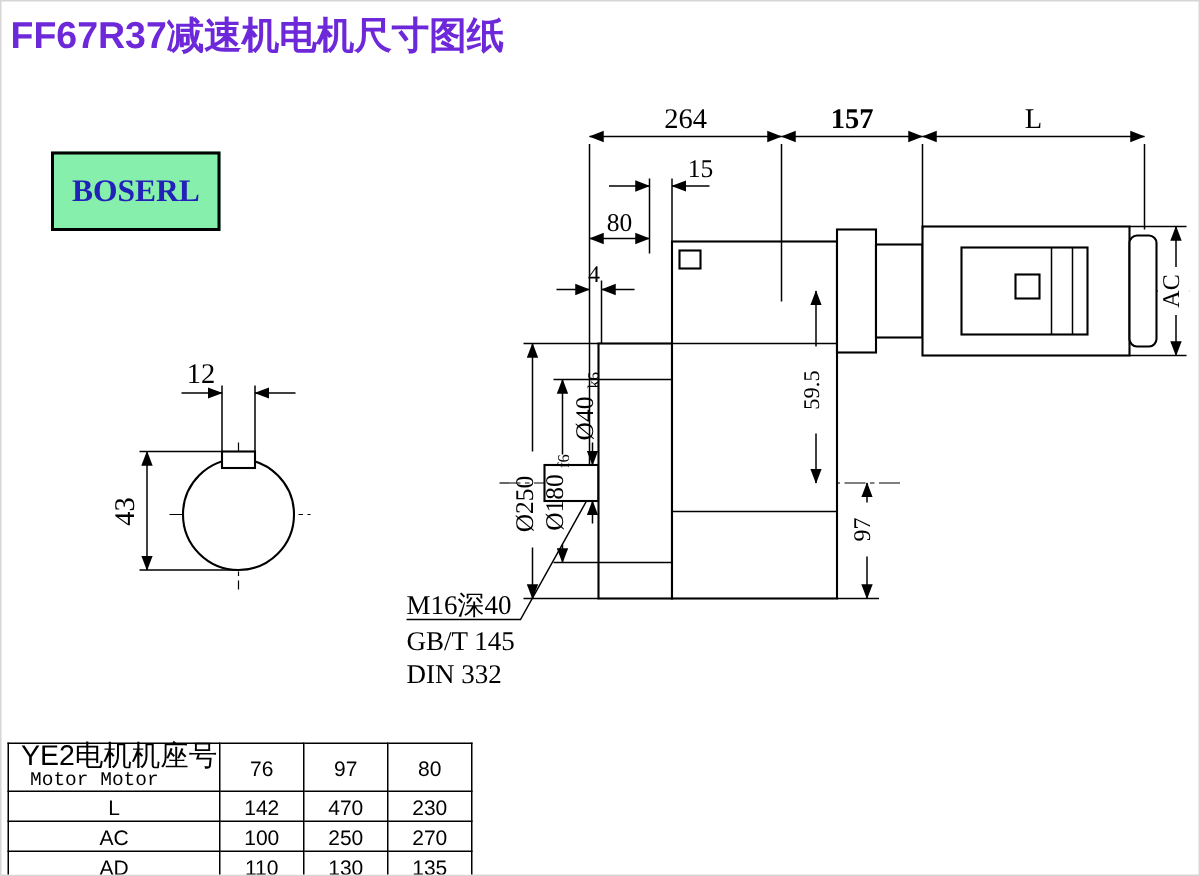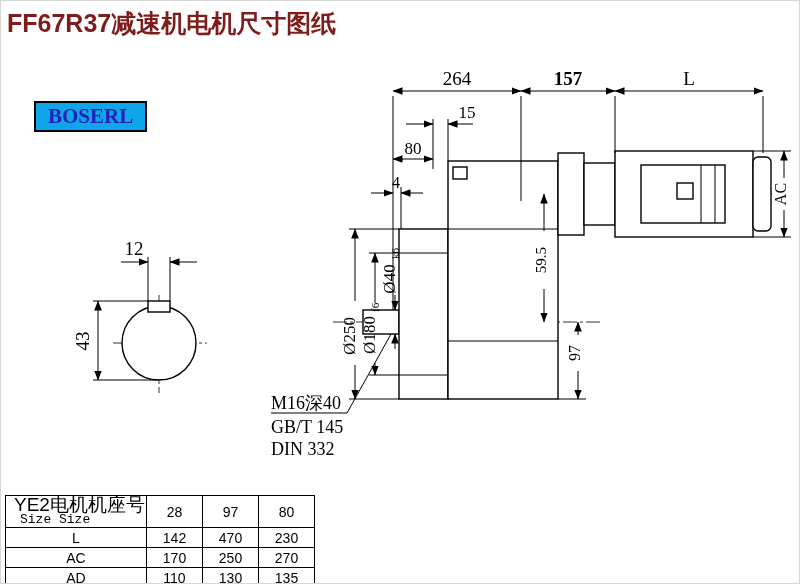--- a/index.html
+++ b/index.html
@@ -1,20 +1,20 @@
 <!DOCTYPE html>
 <html><head>
 <meta charset="utf-8">
 <style>
   html,body{margin:0;padding:0;background:#fff;}
   #canvas{position:relative;width:800px;height:584px;background:#fff;border:1px solid #d6d6d6;box-sizing:border-box;overflow:hidden;
           font-family:"Liberation Sans",sans-serif;}
-  #title{position:absolute;left:6px;top:6px;font-size:25px;font-weight:bold;color:#7f1d1d;letter-spacing:0px;}
-  #brand{position:absolute;left:33px;top:100px;border:2px solid #000;padding:1px 12px;font-family:"Liberation Serif",serif;
-         font-size:21px;font-weight:bold;color:#2222b8;background:#0ea5e9;}
+  #title{position:absolute;left:6px;top:6px;font-size:25px;font-weight:bold;color:#6d28d9;letter-spacing:0px;}
+  #brand{position:absolute;left:33px;top:100px;border:2px solid #000;padding:12px 12px;font-family:"Liberation Serif",serif;
+         font-size:21px;font-weight:bold;color:#2222b8;background:#86efac;}
   svg{position:absolute;left:0;top:0;}
   svg text{font-family:"Liberation Serif",serif;fill:#000;}
   .dim line,.dim polyline{stroke:#000;stroke-width:1;fill:none;}
   .shape rect,.shape circle{stroke:#000;stroke-width:1.4;fill:#fff;}
   .shape line{stroke:#000;stroke-width:1;fill:none;}
   .cl line{stroke:#000;stroke-width:0.8;stroke-dasharray:14 3 3 3;}
   .mask{fill:#fff;stroke:none;}
   #spec-table{position:absolute;left:4px;top:494px;border-collapse:collapse;table-layout:fixed;background:#fff;}
   #spec-table td{border:1px solid #000;text-align:center;font-size:14px;color:#000;padding:0;height:19px;}
   #spec-table td.c1{width:140px;}
@@ -167,35 +167,35 @@
     <text x="270" y="408" text-anchor="start" font-size="18">M16深40</text>
     <text x="270" y="432" text-anchor="start" font-size="18">GB/T 145</text>
     <text x="270" y="454" text-anchor="start" font-size="18">DIN 332</text>
   </svg>
 
   <table id="spec-table">
     <tbody>
       <tr class="hdr">
         <td class="c1">
           <div class="l1">YE2电机机座号</div>
-          <div class="l2">Size Size</div>
+          <div class="l2">Motor Motor</div>
         </td>
-        <td class="cn">28</td>
+        <td class="cn">76</td>
         <td class="cn">97</td>
         <td class="cn">80</td>
       </tr>
       <tr>
         <td class="c1">L</td>
         <td class="cn">142</td>
         <td class="cn">470</td>
         <td class="cn">230</td>
       </tr>
       <tr>
         <td class="c1">AC</td>
-        <td class="cn">170</td>
+        <td class="cn">100</td>
         <td class="cn">250</td>
         <td class="cn">270</td>
       </tr>
       <tr>
         <td class="c1">AD</td>
         <td class="cn">110</td>
         <td class="cn">130</td>
         <td class="cn">135</td>
       </tr>
     </tbody>

